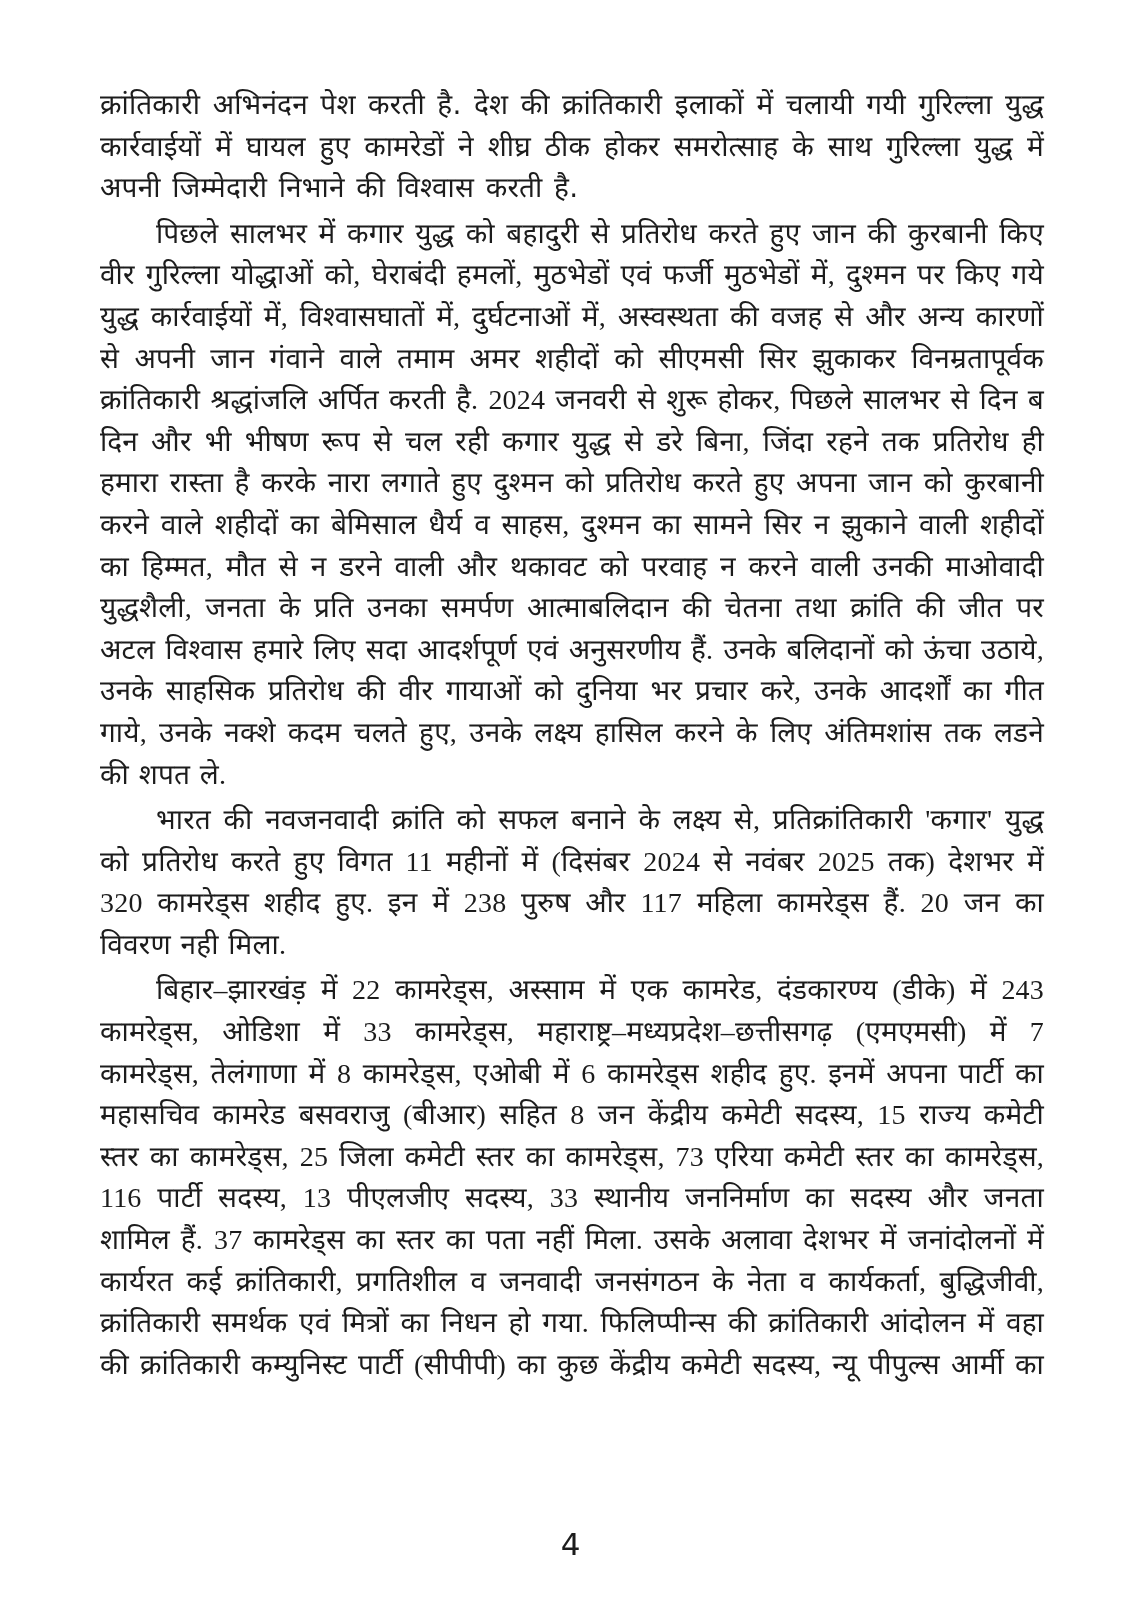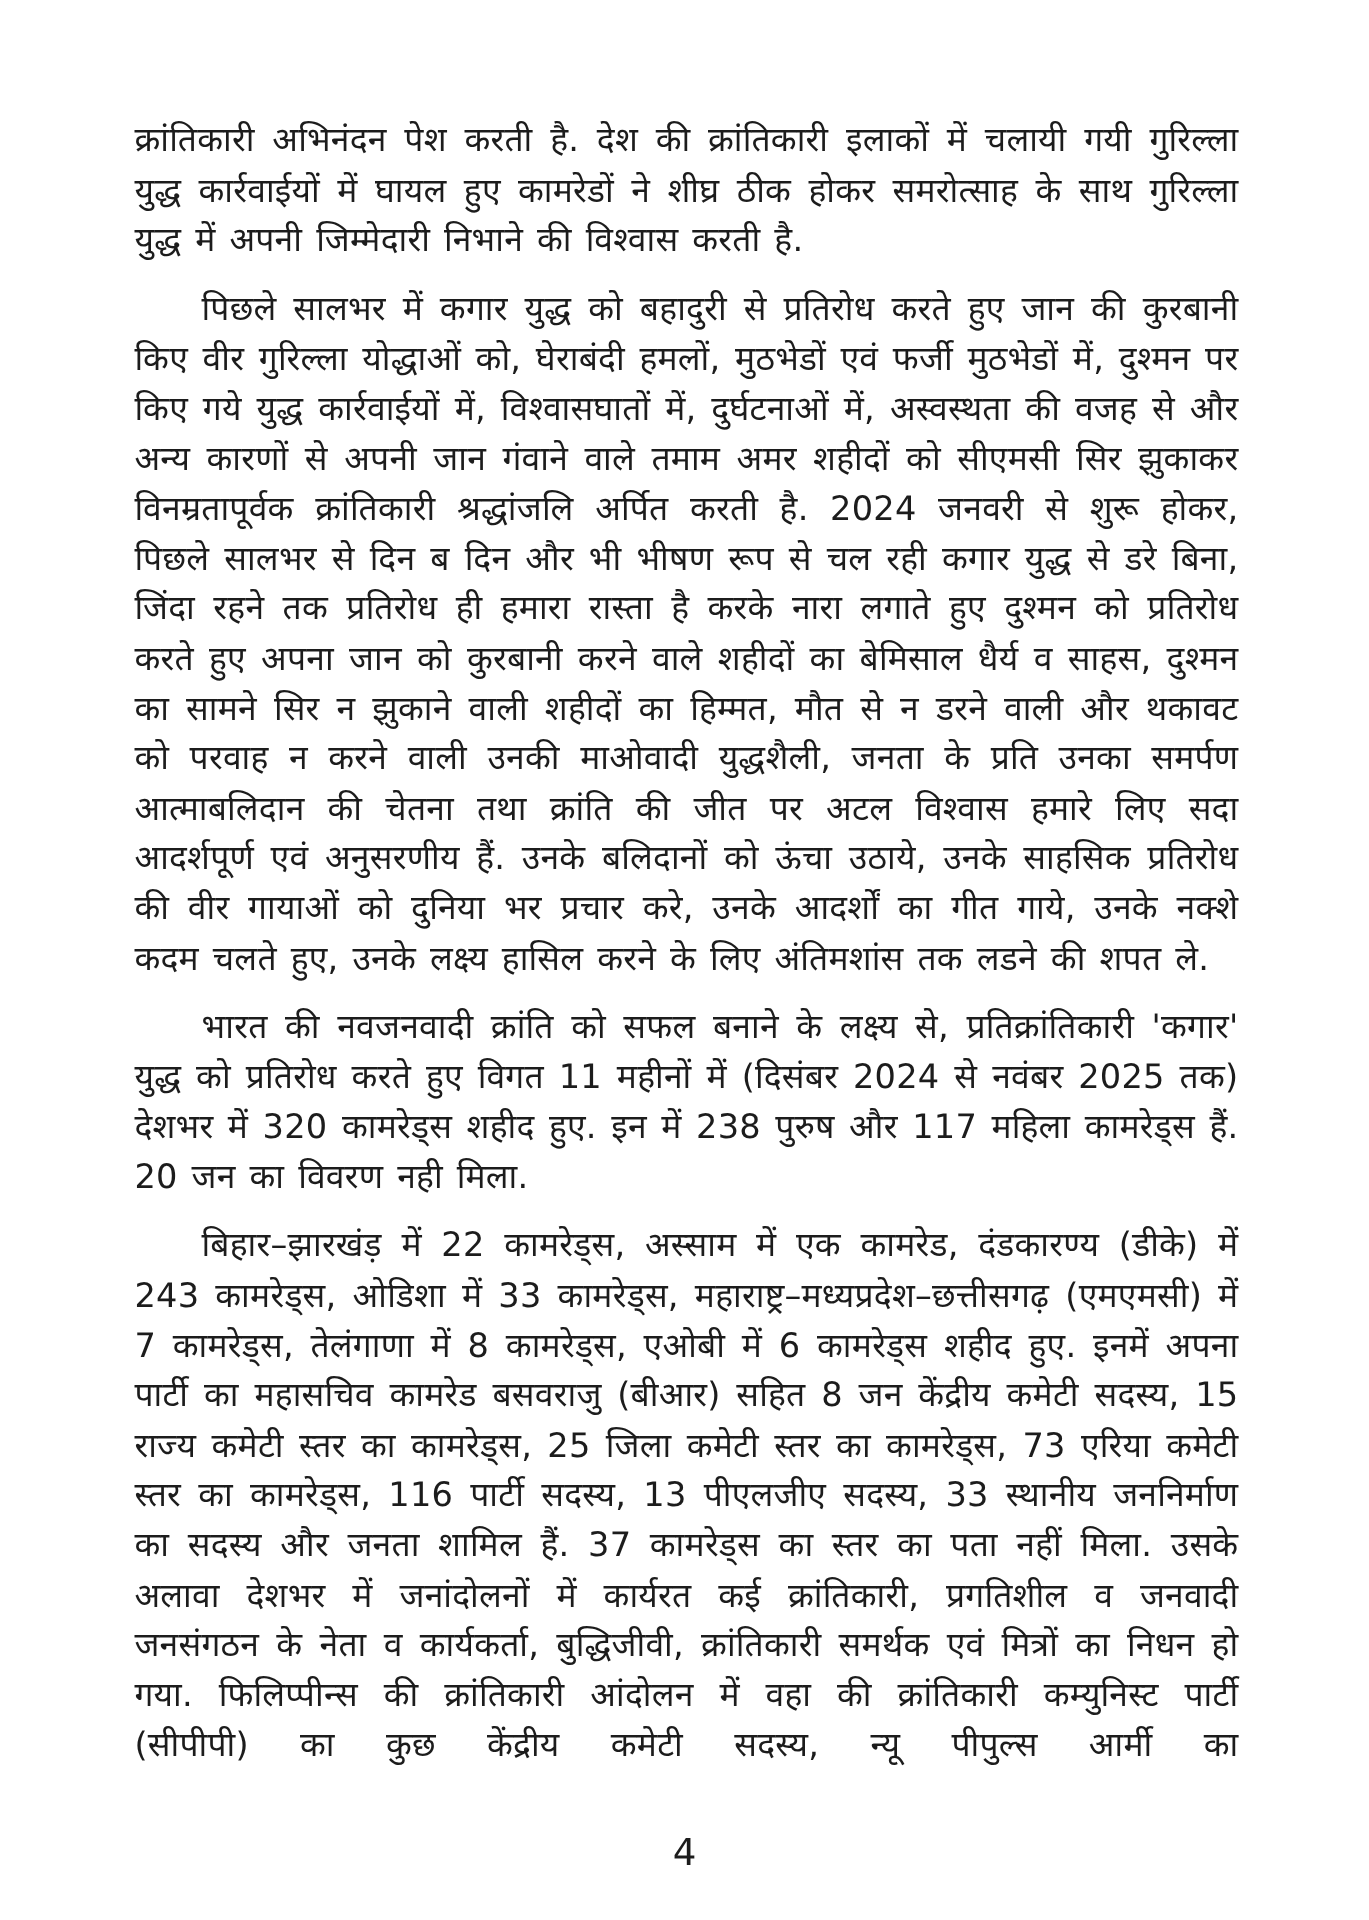--- a/index.html
+++ b/index.html
@@ -16,30 +16,31 @@
     font-family: "DejaVu Sans", sans-serif;
     color: #1c1c1c;
   }
   .text-block {
     position: absolute;
     left: 96px;
     top: 80px;
     width: 952px;
   }
   .para {
-    margin: 16px;
+    margin: 4px;
     padding: 0;
     font-size: 28px;
     line-height: 41.6px;
     text-align: justify;
     word-spacing: 2.5px;
     letter-spacing: 0.2px;
   }
   .para.indent {
     text-indent: 56px;
+    font-family: Liberation Serif, serif;
   }
   
   .para.fill-last {
     text-align-last: justify;
   }
   .page-number {
     position: absolute;
     left: 0;
     top: 1526px;
     width: 100%;

